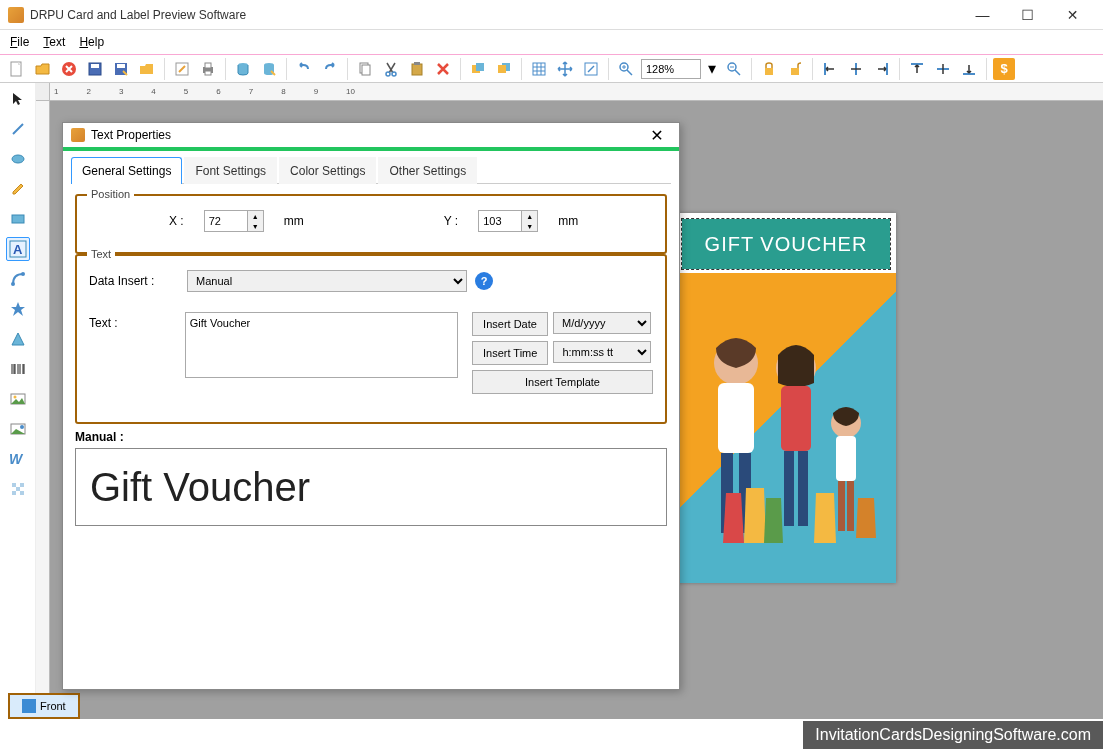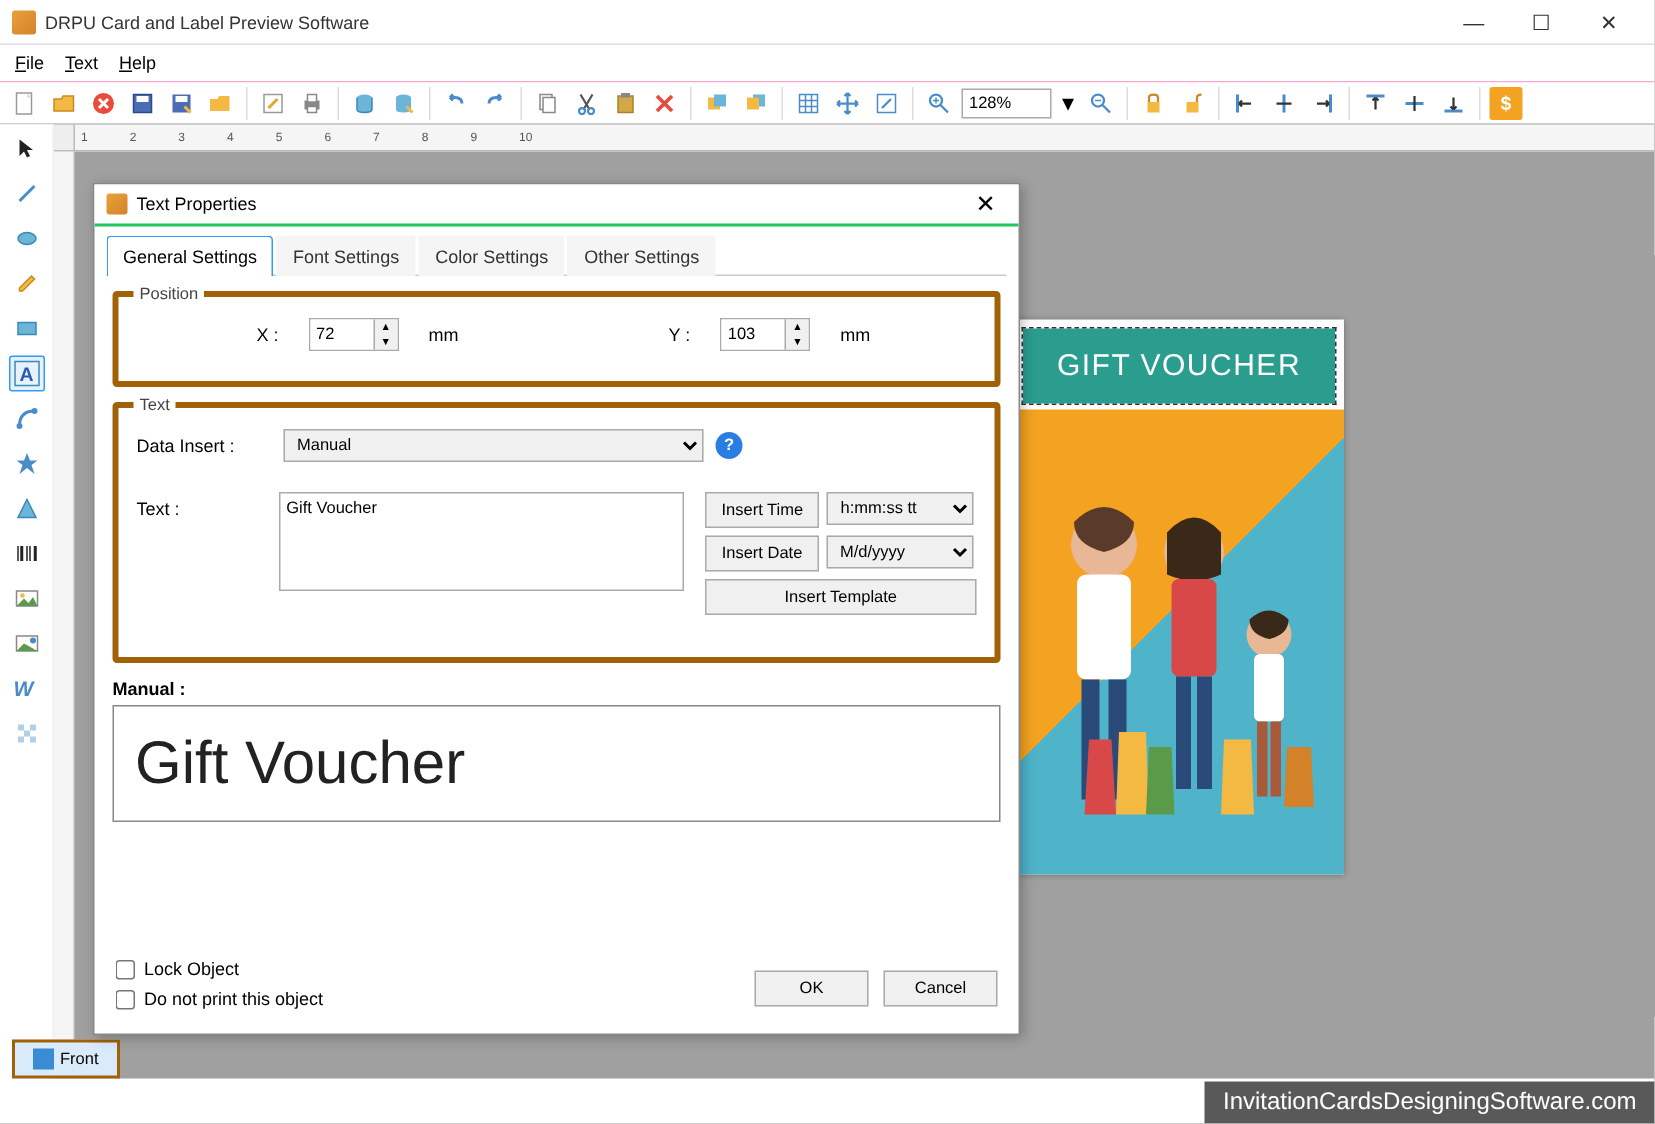--- a/index.html
+++ b/index.html
@@ -35,29 +35,29 @@
 .scroll-corner { position:absolute; top:0; left:0; width:14px; height:18px; background:#eee; border-right:1px solid #bbb; border-bottom:1px solid #bbb;}
 
 .card-design { position: absolute; top: 130px; left: 640px; width: 220px; height: 370px; background: #fff; box-shadow: 0 0 4px rgba(0,0,0,0.3); }
 .card-banner { position:absolute; top:6px; left:6px; right:6px; height:50px; background:#2a9d8f; display:flex; align-items:center; justify-content:center; color:#fff; font-size:20px; font-weight:300; letter-spacing:1px;}
 .card-banner.selected { outline: 1px dashed #333; }
 .card-body { position:absolute; top:60px; left:0; right:0; bottom:0; background:linear-gradient(135deg,#f4a221 45%, #4fb3c9 45%); }
 .family-placeholder { position:absolute; bottom:10px; left:10px; right:10px; height:260px; }
 
 
 .dialog { position: absolute; top: 122px; left: 62px; width: 618px; height: 568px; background:#fff; border:1px solid #888; box-shadow: 2px 2px 8px rgba(0,0,0,0.25); z-index:10; display:flex; flex-direction:column;}
-.dlg-title { height: 28px; background:#fff; border-bottom:2px solid #22c55e; display:flex; align-items:center; padding:0 8px;}
+.dlg-title { height: 28px; background:#fff; border-bottom:4px solid #22c55e; display:flex; align-items:center; padding:0 8px;}
 .dlg-title .icon { width:14px; height:14px; background:linear-gradient(135deg,#e8a23a,#d4822a); border-radius:2px; margin-right:6px;}
 .dlg-title .t { font-size:12px; flex:1; }
 .dlg-title .close { font-size:16px; width:28px; text-align:center; }
 .dlg-tabs { display:flex; margin: 6px 8px 0; border-bottom:1px solid #ccc; }
 .dlg-tab { padding: 6px 10px; font-size:12px; color:#333; border:1px solid transparent; border-bottom:none; margin-bottom:-1px; background:#f5f5f5; margin-right:2px;}
 .dlg-tab.active { background:#fff; border-color:#3399ff; color:#000; border-radius:3px 3px 0 0;}
 .dlg-body { flex:1; padding: 10px 12px; font-size:12px; overflow:auto; }
-.fieldset { border:4px solid #a16207; border-radius:3px; padding:14px 12px 12px; margin-bottom:10px; position:relative;}
+.fieldset { border:2px solid #a16207; border-radius:3px; padding:14px 12px 12px; position:relative;}
 .fieldset .legend { position:absolute; top:-8px; left:10px; background:#fff; padding:0 4px; font-size:11px; color:#444;}
 .row { display:flex; align-items:center; gap:8px; margin-bottom:8px;}
 .spin { width:60px; height:22px; border:1px solid #aaa; display:flex;}
 .spin input { border:none; width:42px; font-size:11px; padding:0 4px; outline:none;}
 .spin .arrows { width:17px; display:flex; flex-direction:column; border-left:1px solid #aaa;}
 .spin .arrows div { flex:1; font-size:7px; display:flex; align-items:center; justify-content:center; background:#f0f0f0;}
 select, .combo { height:22px; border:1px solid #aaa; font-size:11px; background:#f0f0f0; padding:0 4px;}
 textarea { border:1px solid #aaa; font-size:11px; padding:4px; resize:none; font-family:inherit;}
 .btn { height:24px; border:1px solid #aaa; background:#f0f0f0; font-size:11px; padding:0 10px; min-width:76px;}
 .help-icon { width:18px; height:18px; border-radius:50%; background:#2a7de1; color:#fff; font-size:11px; font-weight:bold; display:flex;align-items:center;justify-content:center;}
@@ -478,50 +478,34 @@
       <div class="row">
         <span style="width:90px">Data Insert :</span>
         <select class="combo" style="flex:0 0 280px"><option>Manual</option></select>
         <div class="help-icon">?</div>
       </div>
       <div class="row" style="align-items:flex-start; margin-top:20px;">
         <span style="width:90px;padding-top:4px">Text :</span>
         <textarea style="width: 280px; height: 66px;">Gift Voucher</textarea>
         <div style="display:flex;flex-direction:column;gap:5px;margin-left:6px;">
           <div style="display:flex;gap:5px;">
+            <button class="btn">Insert Date</button>
+            <select class="combo" style="width:98px"><option>M/d/yyyy</option></select>
+          </div>
+          <div style="display:flex;gap:5px;">
             <button class="btn">Insert Time</button>
             <select class="combo" style="width:98px"><option>h:mm:ss tt</option></select>
           </div>
-          <div style="display:flex;gap:5px;">
-            <button class="btn">Insert Date</button>
-            <select class="combo" style="width:98px"><option>M/d/yyyy</option></select>
-          </div>
           <button class="btn" style="width:181px">Insert Template</button>
         </div>
       </div>
     </div>
 
     <div class="preview-label">Manual :</div>
     <div class="preview-box">Gift Voucher</div>
-  </div>
-  <div class="dlg-footer">
-    <div>
-      <label class="chk">
-          <input type="checkbox" style="">
-          <span>Lock Object</span>
-        </label>
-      <label class="chk">
-          <input type="checkbox" style="">
-          <span>Do not print this object</span>
-        </label>
-    </div>
-    <div class="footer-btns">
-      <button class="btn">OK</button>
-      <button class="btn">Cancel</button>
-    </div>
   </div>
 </div>
 
 <div class="bottom-tabs">
   <div class="bottom-tab">
       <div class="bicon"></div>
       <span>Front</span>
     </div>
 </div>
 

